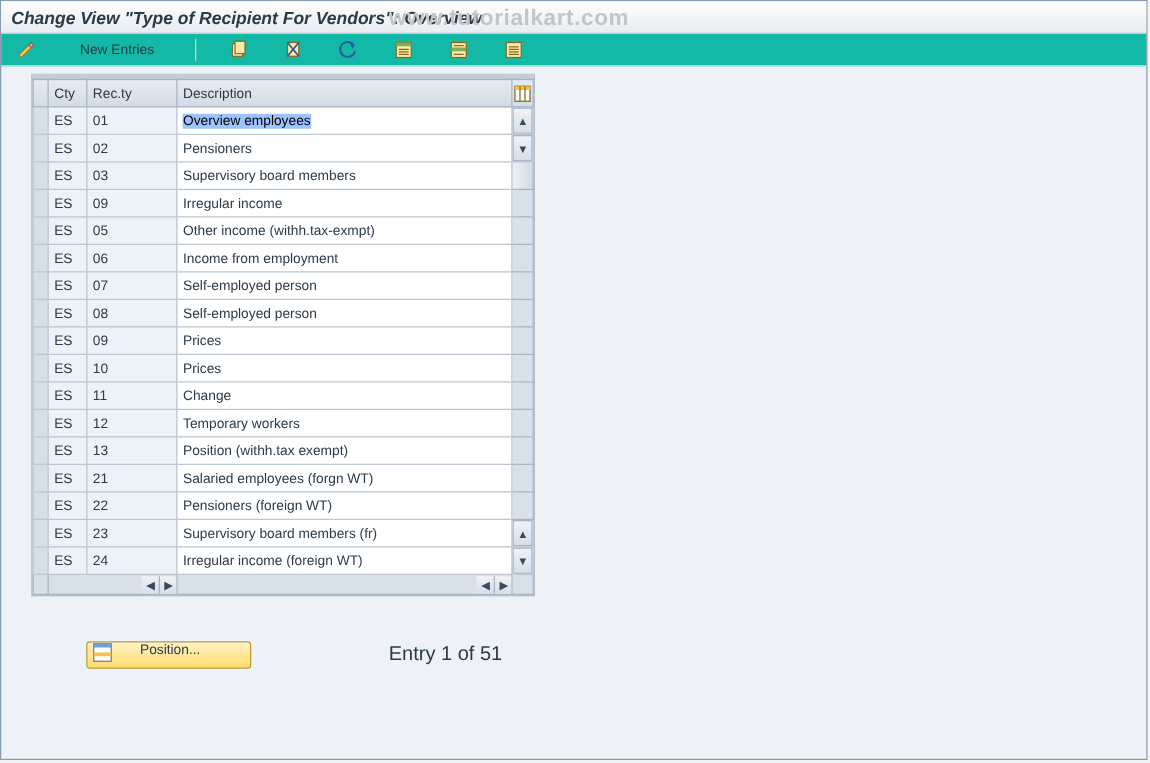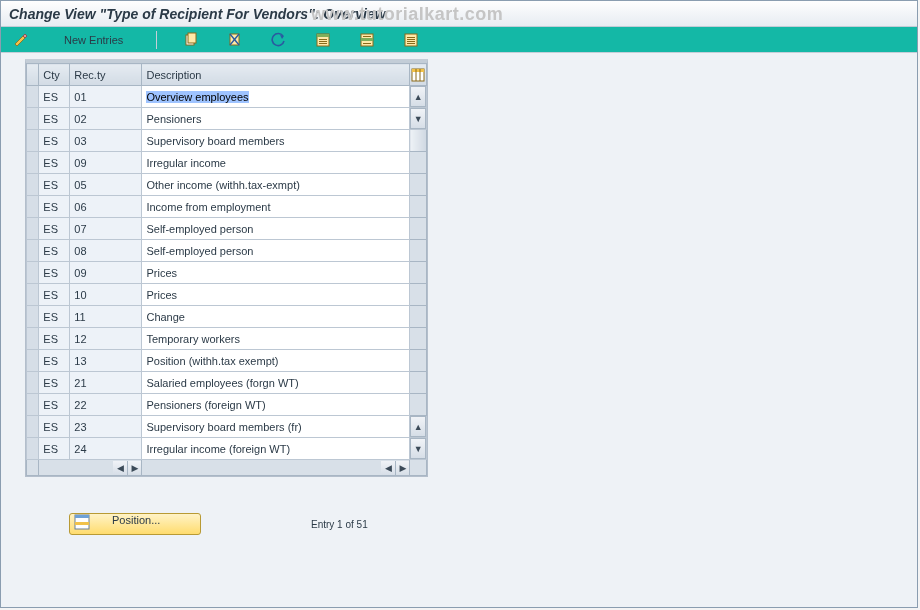--- a/index.html
+++ b/index.html
@@ -25,21 +25,21 @@
     th.conf svg{display:block;margin:auto;}
     .vbtn { background: linear-gradient(#f0f3f7,#d6dee7); border:1px solid #a8b6c4; display:flex; align-items:center; justify-content:center; font-size:9px; color:#3b4a58; height:100%; cursor:pointer;}
     td.vtrack { background:#d8e0e8; border:1px solid #a8b6c4;}
     .hscroll-row td { height:16px; padding:0; background:#d8e0e8; border:1px solid #a8b6c4;}
     .hctrl { display:flex; height:14px;}
     .hctrl .hbtn{ width:14px; background:linear-gradient(#f0f3f7,#d6dee7); border-left:1px solid #a8b6c4; display:flex;align-items:center;justify-content:center;font-size:9px;color:#3b4a58;cursor:pointer;}
     .hctrl .hbtn:first-child{border-left:none;}
     .footer { margin-top: 36px; display:flex; align-items:center;}
     .pos-btn { margin-left: 60px; width: 132px; height: 22px; background: linear-gradient(#fff3c6,#ffdc6e); border:1px solid #b89a34; border-radius:3px; display:inline-flex; padding-left:4px; cursor:pointer; font-size:11px; color:#2b3a47;}
     .pos-btn .pic{width:16px;height:16px;margin-right:22px;display:inline-flex;}
-    .entry-status { margin-left: 110px; font-size:10px; color:#2b3a47;}
+    .entry-status { margin-left: 110px; font-size:16px; color:#2b3a47;}
   </style>
 </head>
 <body>
 
 <div class="frame">
   <div class="title-bar">
     <span>Change View "Type of Recipient For Vendors": Overview</span>
     <span class="watermark">www.tutorialkart.com</span>
   </div>
 

